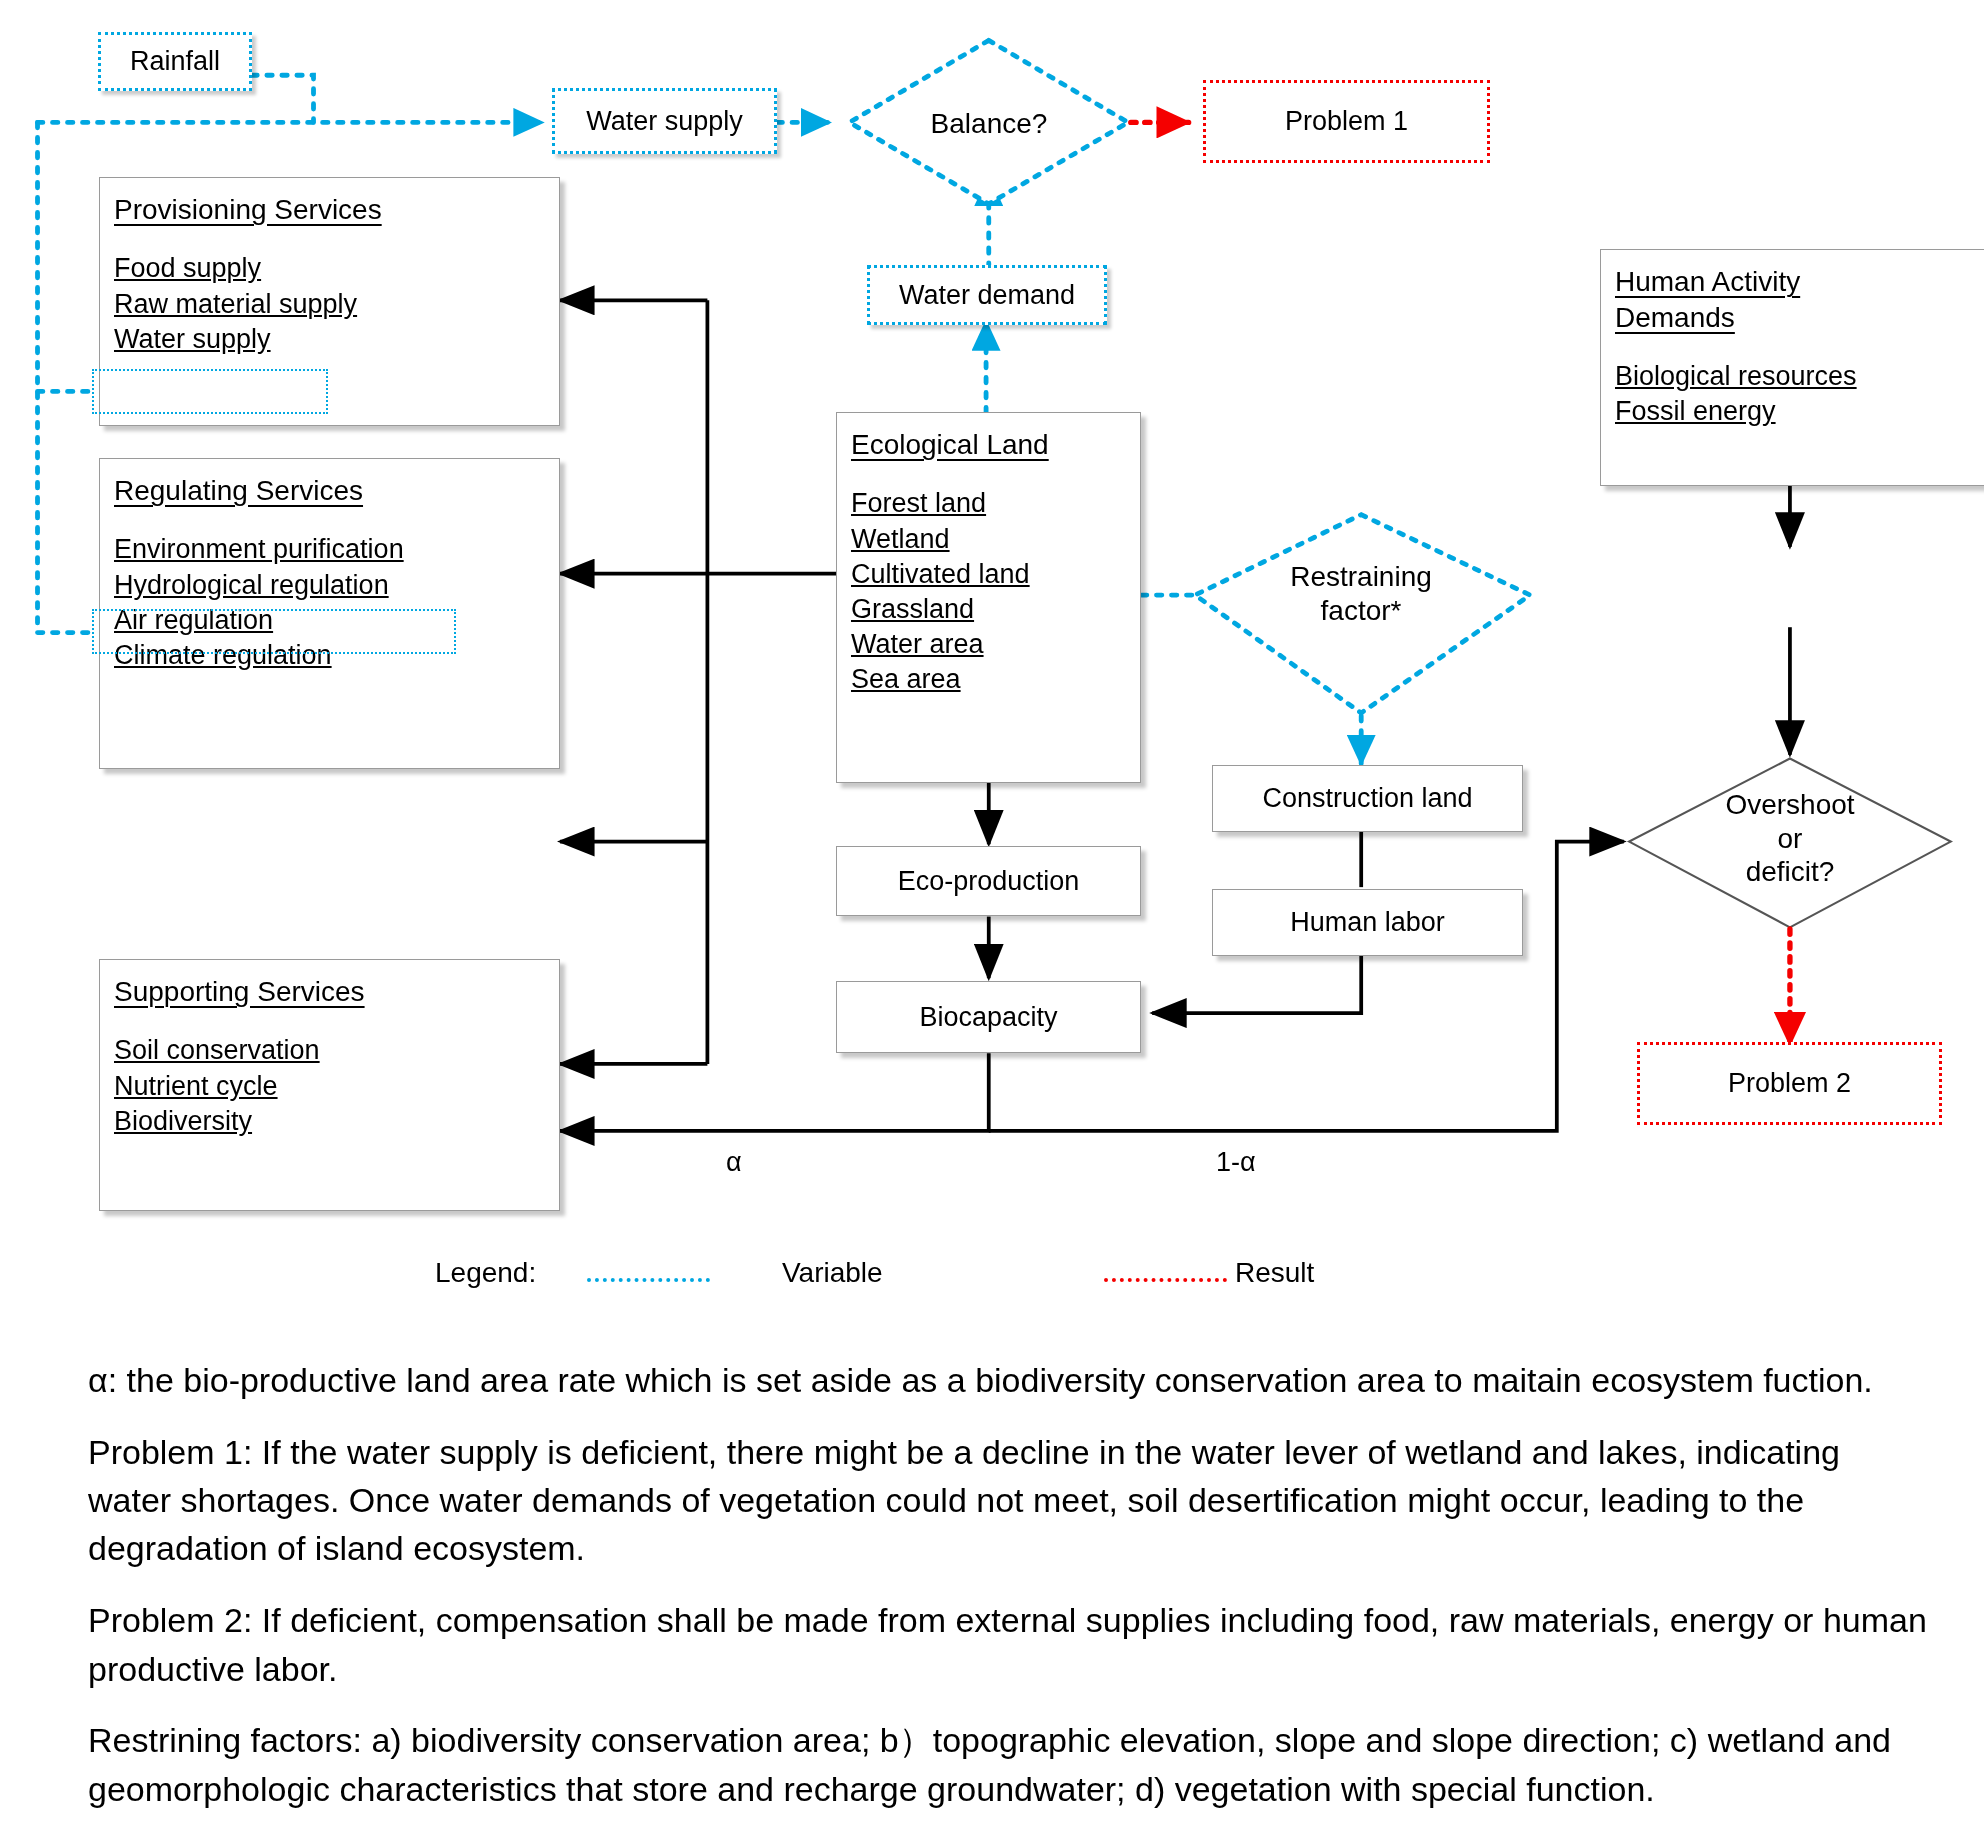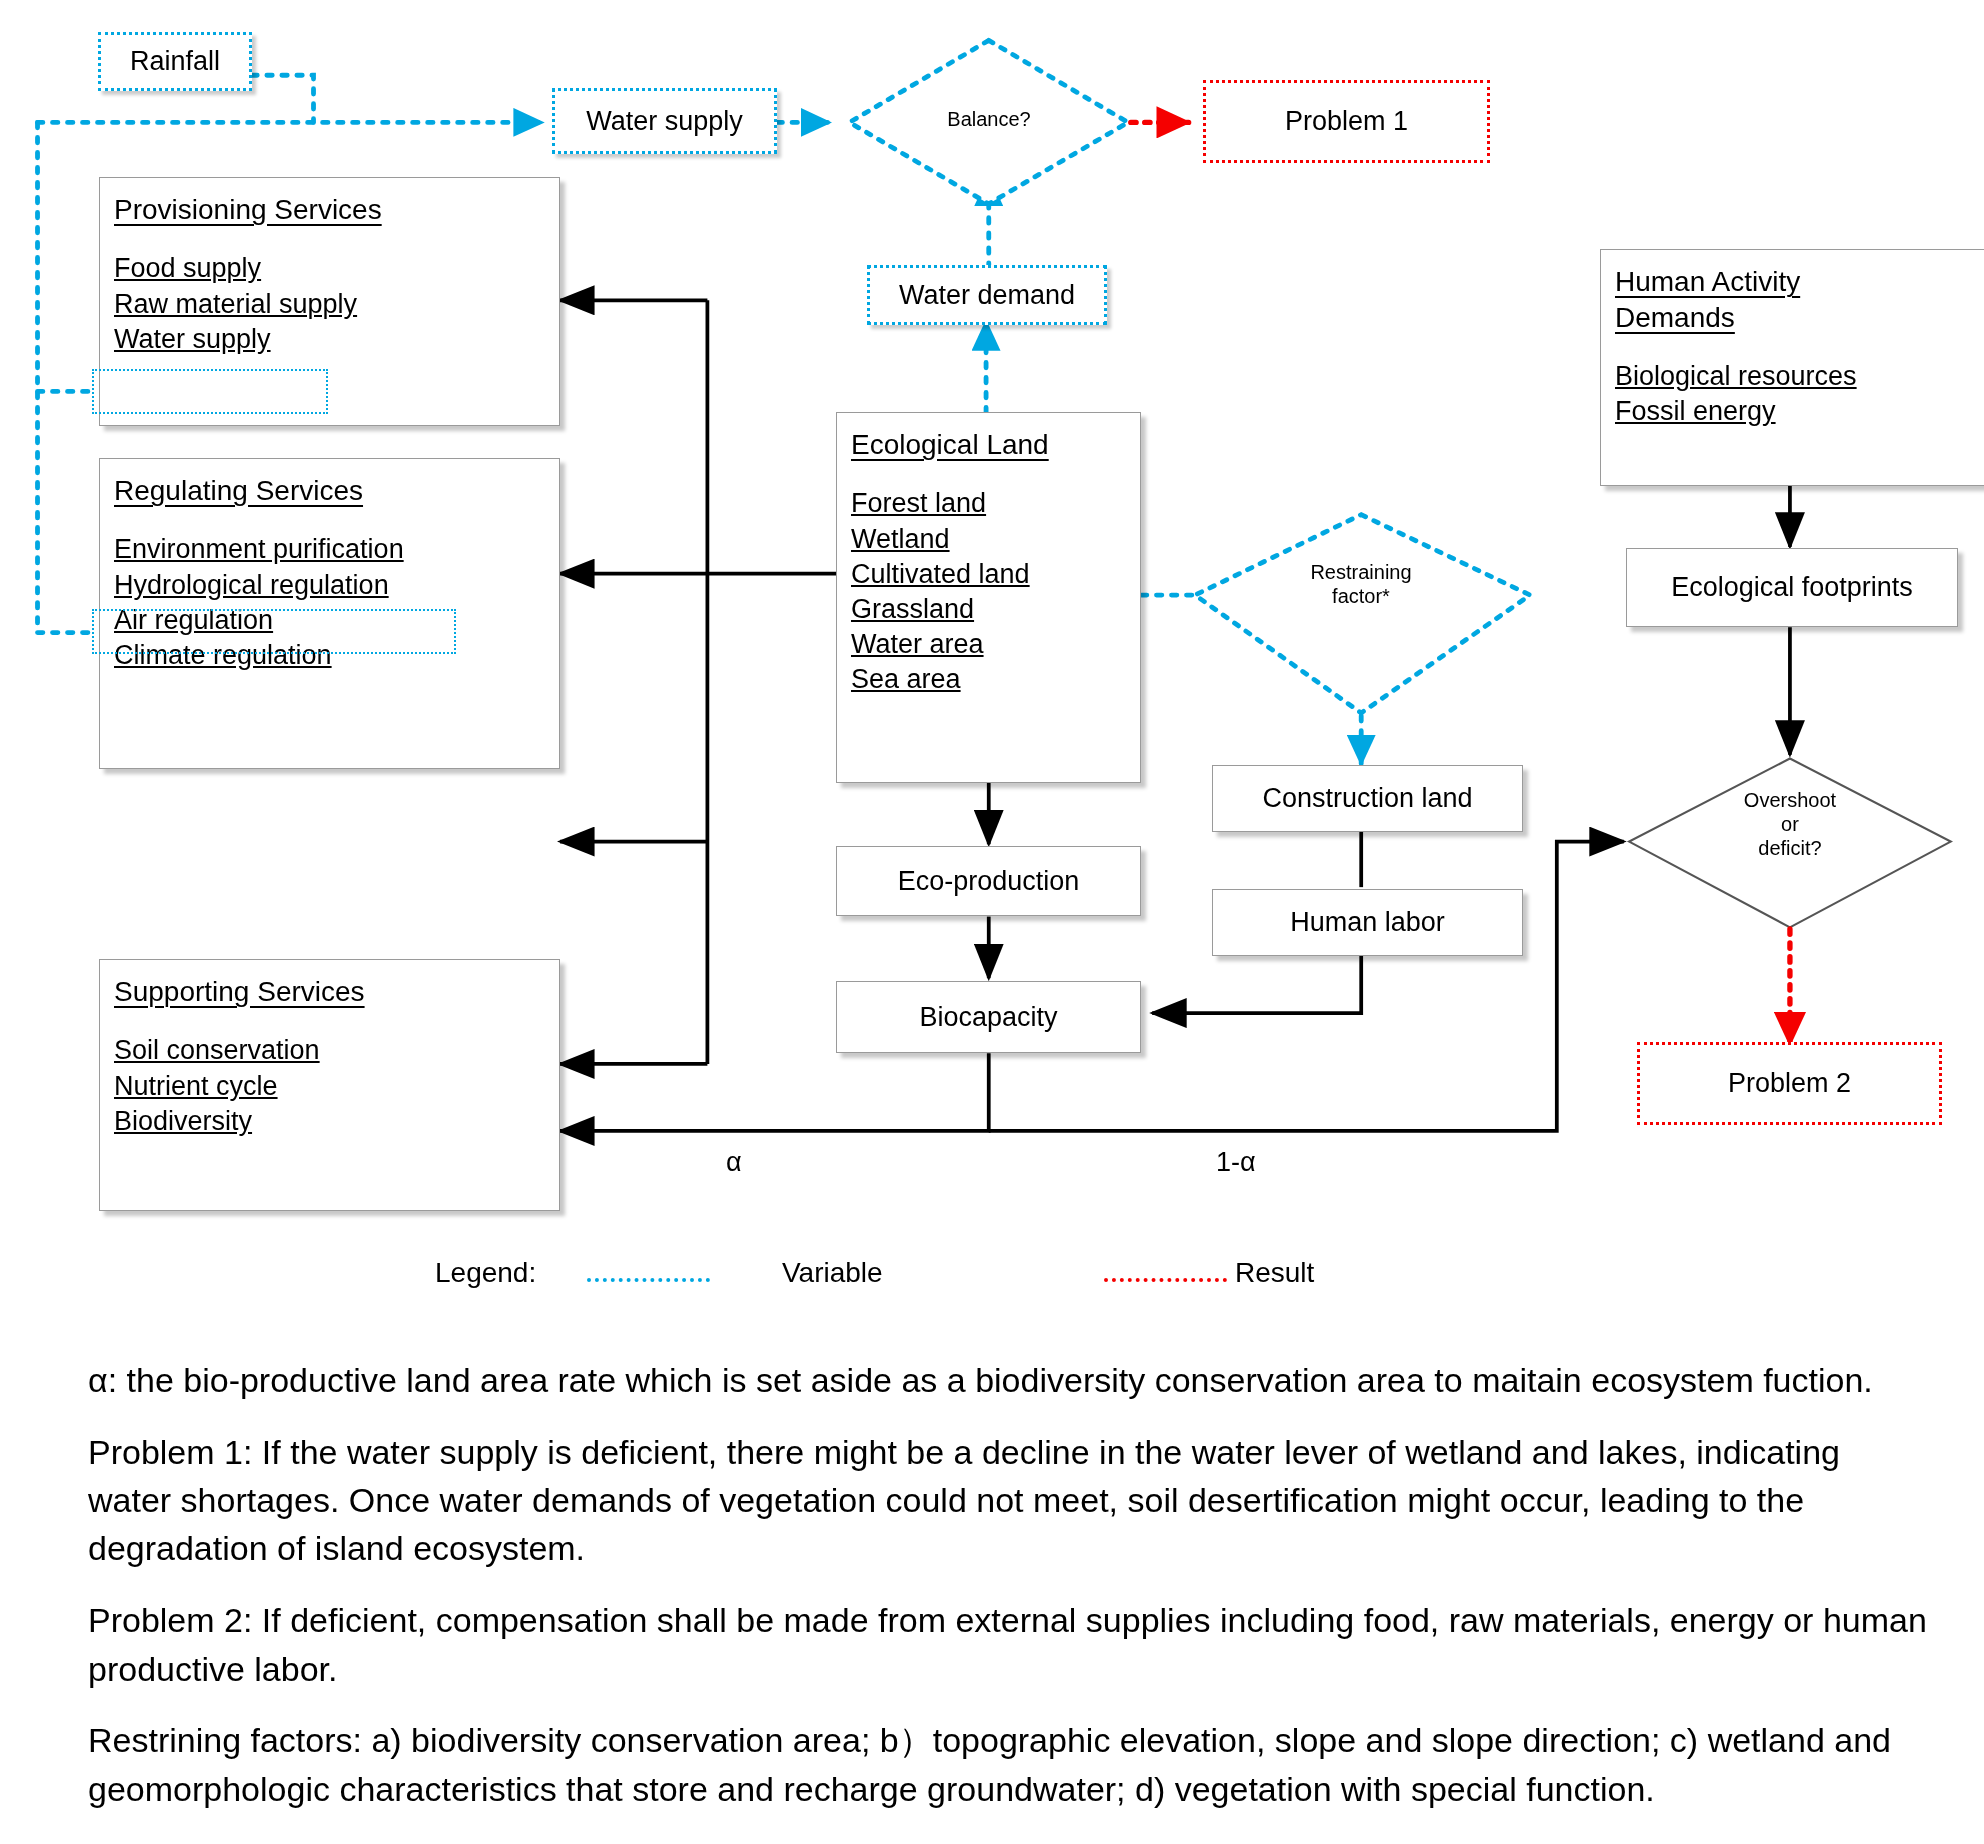--- a/index.html
+++ b/index.html
@@ -94,21 +94,21 @@
   
   #wires {
     position: absolute;
     left: 0; top: 0;
     width: 1985px;
     height: 1845px;
     pointer-events: none;
   }
   .dlabel {
     position: absolute;
-    font-size: 20px;
+    font-size: 28px;
     text-align: center;
     color: #000;
     white-space: pre-line;
     line-height: 1.2;
   }
   .edge-label {
     position: absolute;
     font-size: 27px;
     color: #000;
   }
@@ -310,23 +310,20 @@
     <div class="group-title two-line">
       <span>Human Activity</span>
       <span>Demands</span>
     </div>
     <div class="group-list">
       <span class="li">Biological resources</span>
       <span class="li">Fossil energy</span>
     </div>
   </div>
 
-  <div class="node centered" style="left:1626px; top:548px; width:332px; height:79px;">
-    <span>Ecological footprints</span>
-  </div>
 
   <div class="edge-label" style="left:726px; top:1147px;">α</div>
   <div class="edge-label" style="left:1216px; top:1147px;">1-α</div>
 
   <div class="legend-text" style="left:435px; top:1257px;">Legend:</div>
   <div class="legend-swatch" style="left:587px; top:1278px; width:123px; border-top-color:#00a7e1;"></div>
   <div class="legend-text" style="left:782px; top:1257px;">Variable</div>
   <div class="legend-swatch" style="left:1104px; top:1278px; width:123px; border-top-color:#f50000;"></div>
   <div class="legend-text" style="left:1235px; top:1257px;">Result</div>
 

